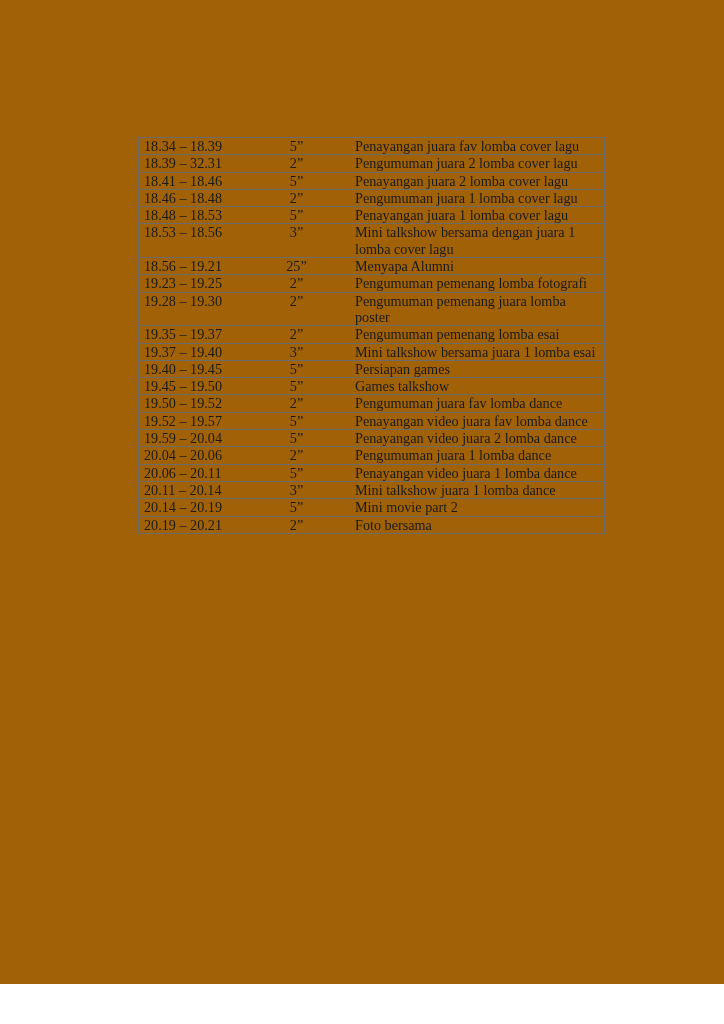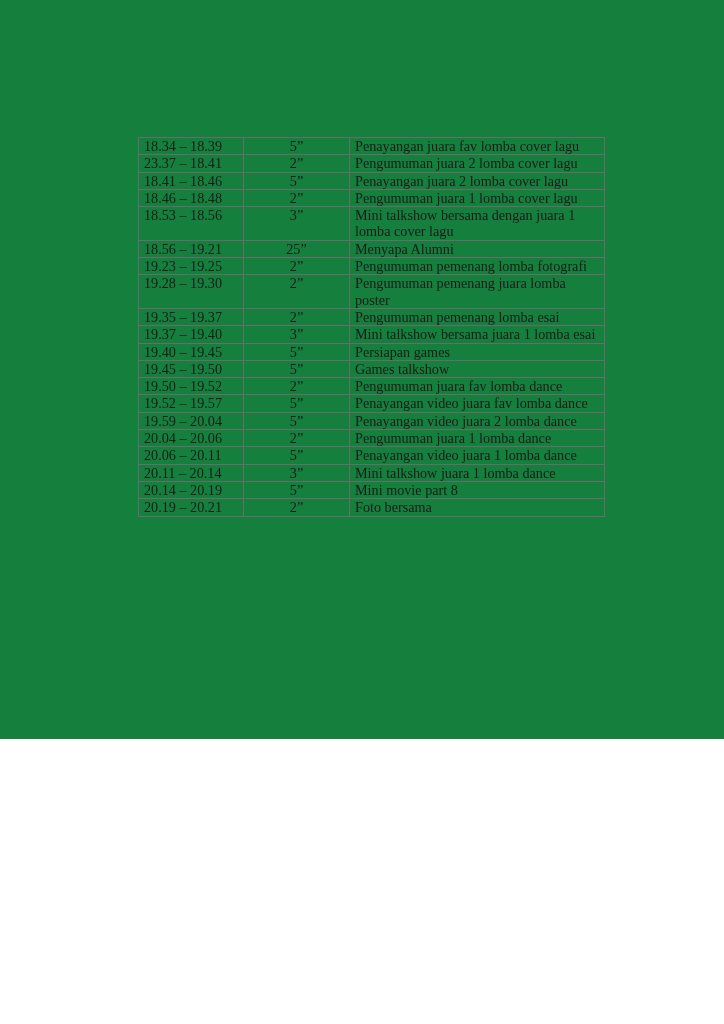--- a/index.html
+++ b/index.html
@@ -1,18 +1,18 @@
 <!DOCTYPE html>
 <html><head>
 <meta charset="utf-8">
 <style>
   html, body { margin: 0; padding: 0; background: #ffffff; }
   body { width: 724px; height: 1024px; position: relative; overflow: hidden; }
   .page {
-    position: absolute; left: 0; top: 0; width: 724px; height: 739px; background: #15803d;
+    position: absolute; left: 0; top: 0; width: 724px; height: 984px; background: #a16207;
   }
   table.schedule {
     position: absolute;
     left: 138px; top: 137px;
     width: 467px;
     border-collapse: collapse;
     font-family: "Liberation Serif", "DejaVu Serif", serif;
     font-size: 14.2px;
     color: #1a1a1a;
     table-layout: fixed;
@@ -33,33 +33,38 @@
 
 <div class="page">
   <table class="schedule">
     <tbody id="schedule-body">
         <tr>
           <td class="c-time">18.34 – 18.39</td>
           <td class="c-dur">5”</td>
           <td class="c-act">Penayangan juara fav lomba cover lagu</td>
         </tr>
         <tr>
-          <td class="c-time">23.37 – 18.41</td>
+          <td class="c-time">18.39 – 32.31</td>
           <td class="c-dur">2”</td>
           <td class="c-act">Pengumuman juara 2 lomba cover lagu</td>
         </tr>
         <tr>
           <td class="c-time">18.41 – 18.46</td>
           <td class="c-dur">5”</td>
           <td class="c-act">Penayangan juara 2 lomba cover lagu</td>
         </tr>
         <tr>
           <td class="c-time">18.46 – 18.48</td>
           <td class="c-dur">2”</td>
           <td class="c-act">Pengumuman juara 1 lomba cover lagu</td>
+        </tr>
+        <tr>
+          <td class="c-time">18.48 – 18.53</td>
+          <td class="c-dur">5”</td>
+          <td class="c-act">Penayangan juara 1 lomba cover lagu</td>
         </tr>
         <tr>
           <td class="c-time">18.53 – 18.56</td>
           <td class="c-dur">3”</td>
           <td class="c-act">Mini talkshow bersama dengan juara 1 lomba cover lagu</td>
         </tr>
         <tr>
           <td class="c-time">18.56 – 19.21</td>
           <td class="c-dur">25”</td>
           <td class="c-act">Menyapa Alumni</td>
@@ -120,21 +125,21 @@
           <td class="c-act">Penayangan video juara 1 lomba dance</td>
         </tr>
         <tr>
           <td class="c-time">20.11 – 20.14</td>
           <td class="c-dur">3”</td>
           <td class="c-act">Mini talkshow juara 1 lomba dance</td>
         </tr>
         <tr>
           <td class="c-time">20.14 – 20.19</td>
           <td class="c-dur">5”</td>
-          <td class="c-act">Mini movie part 8</td>
+          <td class="c-act">Mini movie part 2</td>
         </tr>
         <tr>
           <td class="c-time">20.19 – 20.21</td>
           <td class="c-dur">2”</td>
           <td class="c-act">Foto bersama</td>
         </tr>
       </tbody>
   </table>
 </div>
 

